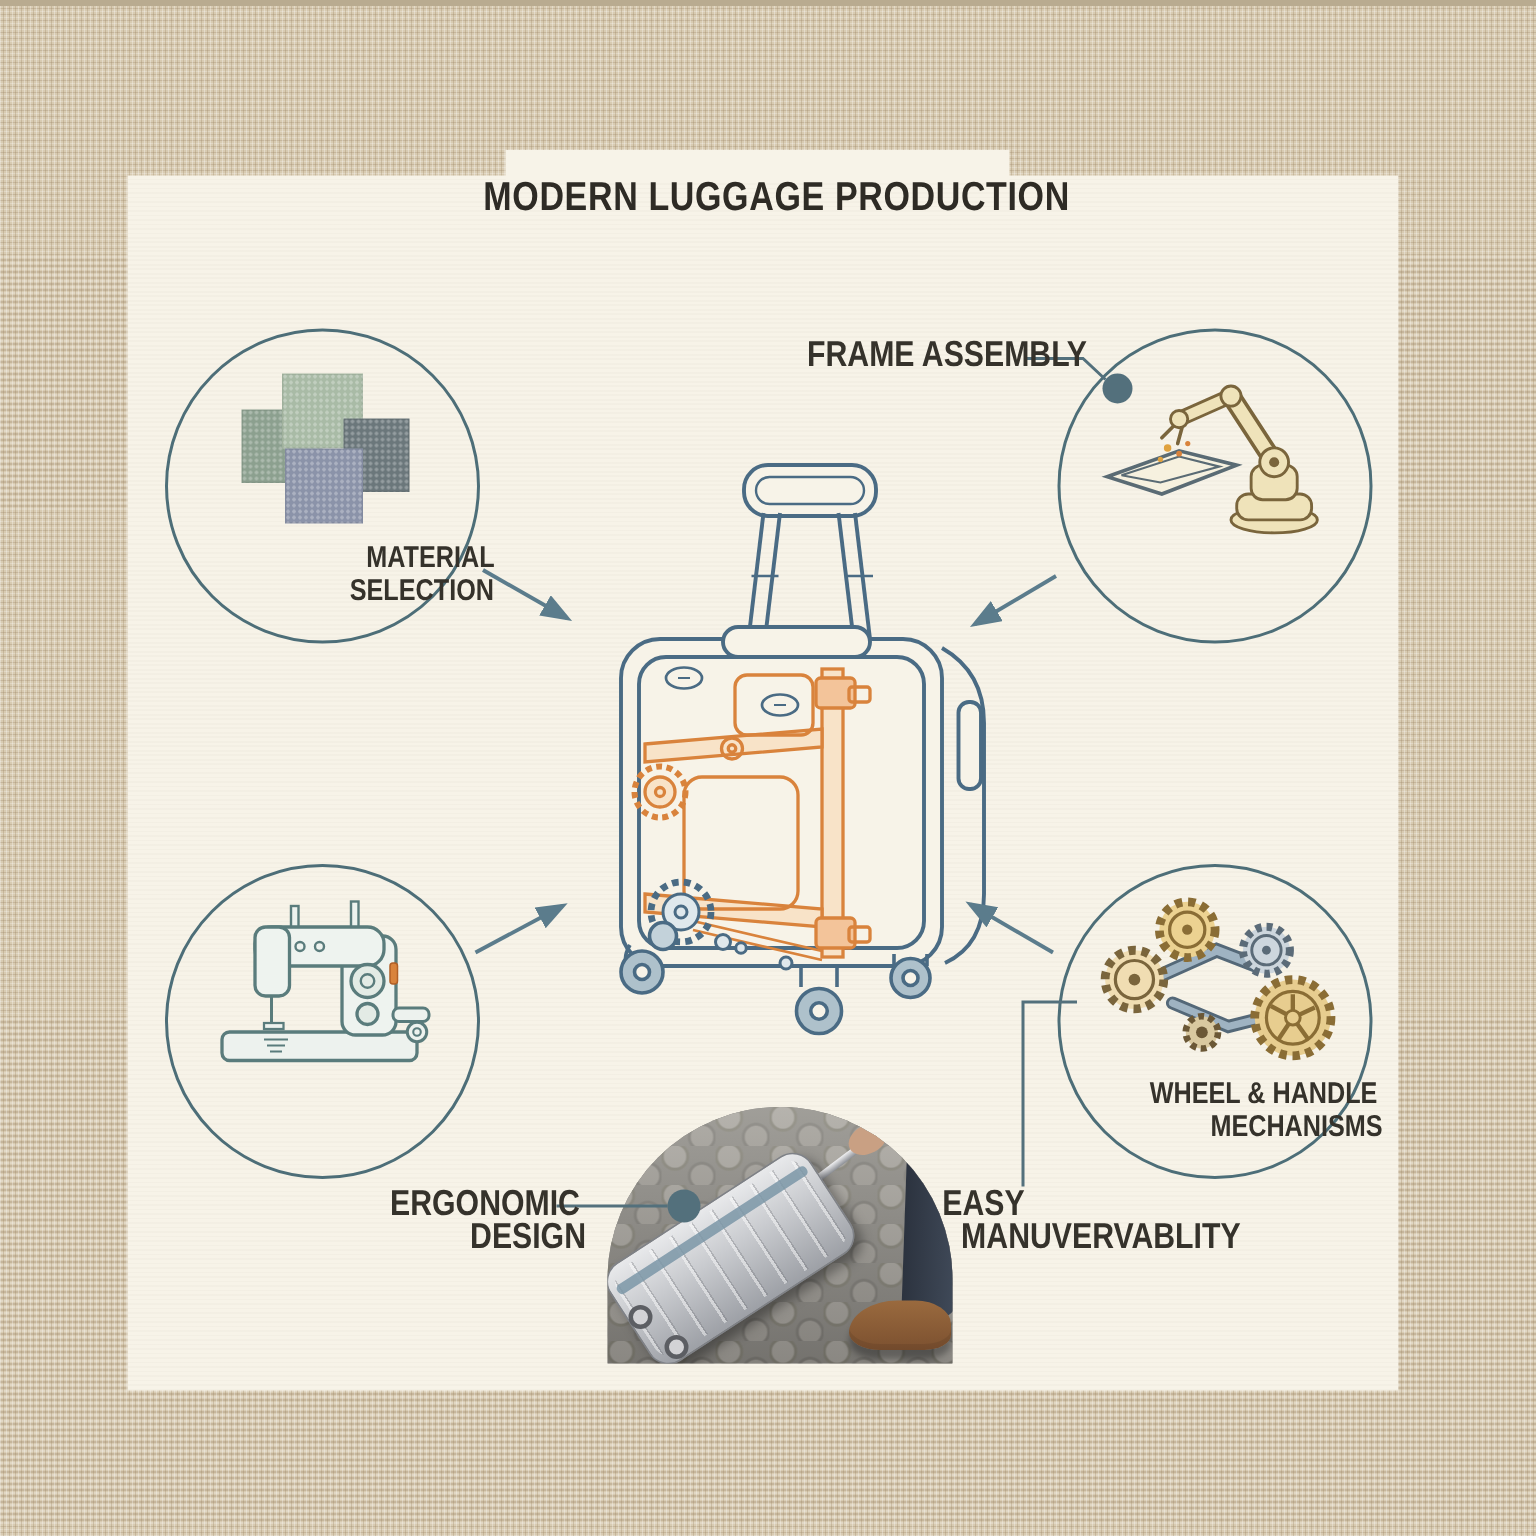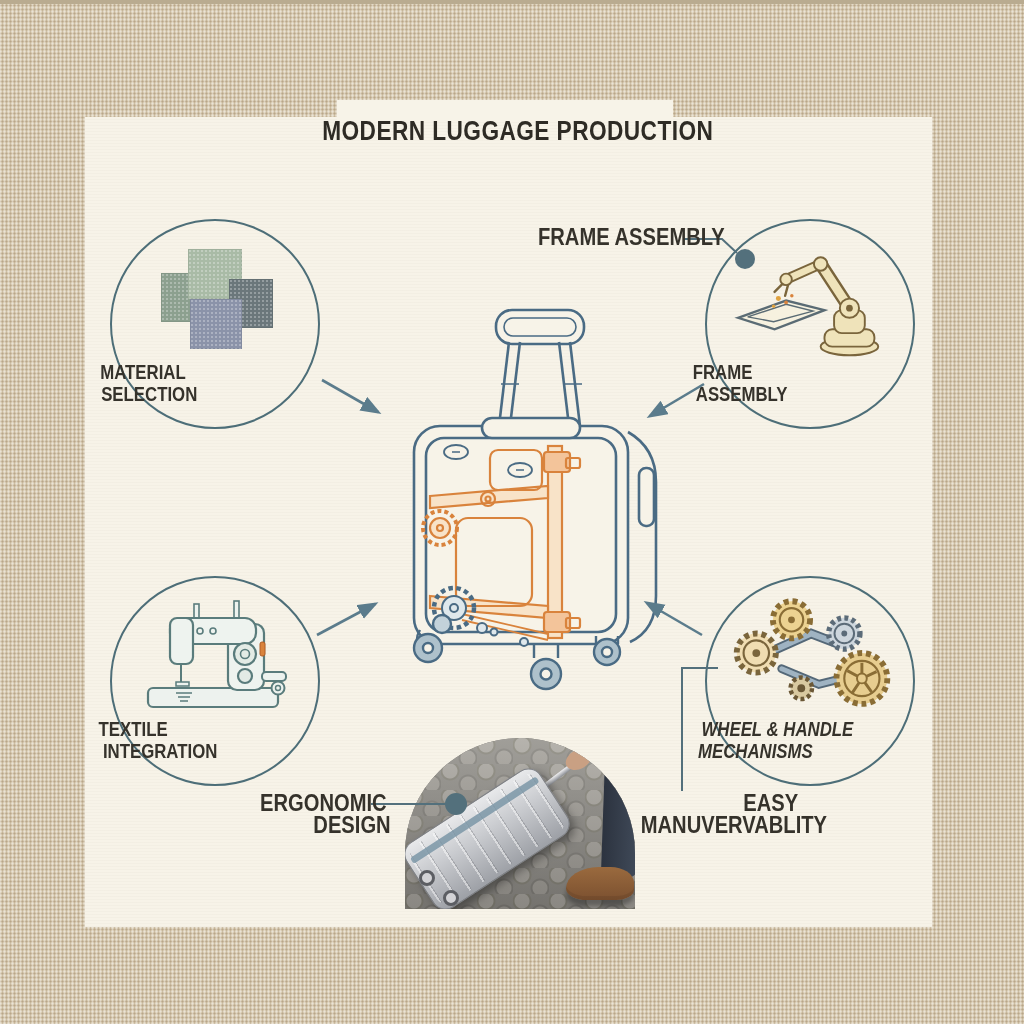--- a/index.html
+++ b/index.html
@@ -21,21 +21,21 @@
     position:absolute;left:285px;top:111px;width:440px;height:32px;line-height:32px;
     text-align:center;font-size:27px;font-weight:bold;letter-spacing:.5px;color:#2e2b25;
   }
   .cond{display:inline-block;transform:scaleX(.84);transform-origin:50% 50%;white-space:nowrap;}
   .cond-l{display:inline-block;transform:scaleX(.84);transform-origin:0 50%;white-space:nowrap;}
   .node{
     position:absolute;width:210px;height:210px;border-radius:50%;
     border:2.5px solid #4d6e78;box-sizing:border-box;
   }
   .node-label{
-    position:absolute;left:-20px;right:-20px;top:140px;text-align:left;
+    position:absolute;left:-20px;right:-20px;top:140px;text-align:right;
     font-size:20px;font-weight:bold;line-height:22px;color:#35322b;
   }
   .swatch{position:absolute;box-shadow:0 0 0 1px rgba(0,0,0,.06) inset;
     background-image:radial-gradient(rgba(255,255,255,.28) 1px, transparent 1.4px);
     background-size:4px 4px;}
   .callout{position:absolute;font-size:24px;font-weight:bold;line-height:22px;color:#35322b;}
   .overlay{position:absolute;left:0;top:0;width:1024px;height:1024px;pointer-events:none;}
   .icon-wrap{position:absolute;}
   
   .photo{
@@ -113,24 +113,20 @@
         <circle cx="124" cy="70" r="3.5" fill="#7a653c"></circle>
         <circle cx="94" cy="24" r="7" fill="#efe3ba" stroke="#7a653c" stroke-width="2"></circle>
         <circle cx="58" cy="40" r="6" fill="#efe3ba" stroke="#7a653c" stroke-width="2"></circle>
         <path d="M54,45 l-8,8 M60,46 l-3,11" stroke="#7a653c" stroke-width="2.5" fill="none" stroke-linecap="round"></path>
         <circle cx="50" cy="60" r="2.6" fill="#e0a23f"></circle>
           <circle cx="58" cy="64" r="2" fill="#d9833c"></circle>
         <circle cx="45" cy="68" r="1.8" fill="#e0a23f"></circle>
           <circle cx="64" cy="57" r="1.8" fill="#d9833c"></circle>
       </svg>
     </div>
-    <div class="node-label">
-      <span class="cond">FRAME</span><br>
-      <span class="cond">ASSEMBLY</span>
-    </div>
   </div>
 
   <div class="node" style="left:110px;top:572px;">
     <div class="icon-wrap" style="left:24px;top:18px;">
       <svg width="160" height="122" viewBox="0 0 160 122">
         <rect x="58" y="8" width="5" height="16" fill="#eef3ef" stroke="#5a7c7c" stroke-width="1.6"></rect>
         <rect x="98" y="5" width="5" height="19" fill="#eef3ef" stroke="#5a7c7c" stroke-width="1.6"></rect>
         <rect x="12" y="92" width="130" height="19" rx="5" fill="#edf2ee" stroke="#5a7c7c" stroke-width="2.2"></rect>
         <path d="M40,97 h16 M42,101 h12 M44,105 h8" stroke="#5a7c7c" stroke-width="1.4"></path>
         <rect x="92" y="28" width="36" height="66" rx="9" fill="#eef3ef" stroke="#5a7c7c" stroke-width="2.2"></rect>
@@ -142,27 +138,23 @@
         <rect x="40" y="86" width="13" height="4" fill="#eef3ef" stroke="#5a7c7c" stroke-width="1.5"></rect>
         <circle cx="109" cy="58" r="11" fill="#e3ebe5" stroke="#5a7c7c" stroke-width="2.2"></circle>
         <circle cx="109" cy="58" r="4.5" fill="none" stroke="#5a7c7c" stroke-width="1.6"></circle>
         <circle cx="109" cy="80" r="7" fill="#e3ebe5" stroke="#5a7c7c" stroke-width="2.2"></circle>
         <rect x="124" y="46" width="5" height="14" rx="2" fill="#d9833c" stroke="#b15f26" stroke-width="1"></rect>
         <rect x="126" y="76" width="24" height="9" rx="4" fill="#edf2ee" stroke="#5a7c7c" stroke-width="2"></rect>
         <circle cx="142" cy="92" r="6.5" fill="#edf2ee" stroke="#5a7c7c" stroke-width="2"></circle>
         <circle cx="142" cy="92" r="2.5" fill="none" stroke="#5a7c7c" stroke-width="1.4"></circle>
       </svg>
     </div>
-    <div class="node-label">
-      <span class="cond">TEXTILE</span><br>
-      <span class="cond">INTEGRATION</span>
-    </div>
-  </div>
-
-  <div class="node" style="left:705px;top:572px;font-style:italic;">
+  </div>
+
+  <div class="node" style="left:705px;top:572px;">
     <div class="icon-wrap" style="left:18px;top:14px;">
       <svg width="176" height="126" viewBox="0 0 180 128">
         <path d="M48,60 L88,42 L114,52" stroke="#546878" stroke-width="10" fill="none" stroke-linecap="round"></path>
         <path d="M48,60 L88,42 L114,52" stroke="#9fb3c2" stroke-width="6" fill="none" stroke-linecap="round"></path>
         <path d="M58,78 L96,94 L120,88" stroke="#546878" stroke-width="9" fill="none" stroke-linecap="round"></path>
         <path d="M58,78 L96,94 L120,88" stroke="#9fb3c2" stroke-width="5" fill="none" stroke-linecap="round"></path>
         <circle cx="32" cy="62" r="20" fill="#f0ddb2" stroke="#7a653c" stroke-width="6" stroke-dasharray="5 4"></circle>
         <circle cx="32" cy="62" r="13" fill="#f0ddb2" stroke="#7a653c" stroke-width="2.2"></circle>
         <circle cx="32" cy="62" r="4" fill="#7a653c"></circle>
         <circle cx="68" cy="28" r="19" fill="#ecd291" stroke="#8a6d35" stroke-width="6" stroke-dasharray="5 4"></circle>
@@ -287,18 +279,18 @@
 
   <div class="callout" style="left:538px;top:222px;">
     <span class="cond-l">FRAME ASSEMBLY</span>
   </div>
 
   <div class="callout" style="left:248px;top:788px;width:150px;text-align:right;">
     <span class="cond">ERGONOMIC</span><br>
     <span class="cond">DESIGN</span>
   </div>
 
-  <div class="callout" style="left:623px;top:788px;width:180px;text-align:right;">
+  <div class="callout" style="left:623px;top:788px;width:180px;text-align:left;">
     <span class="cond">EASY</span><br>
     <span class="cond">MANUVERVABLITY</span>
   </div>
 
 </div>
 
 </body></html>

